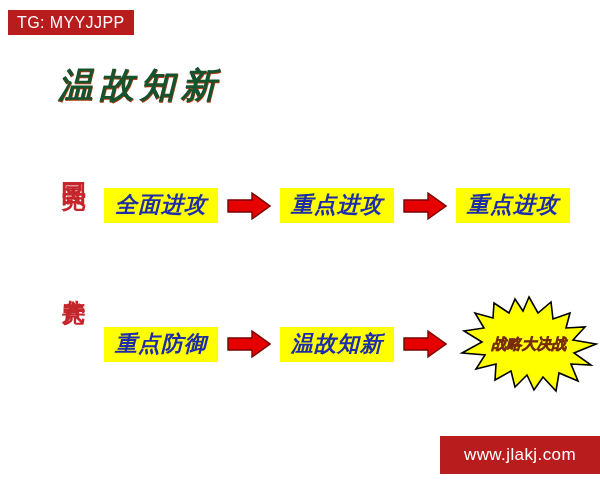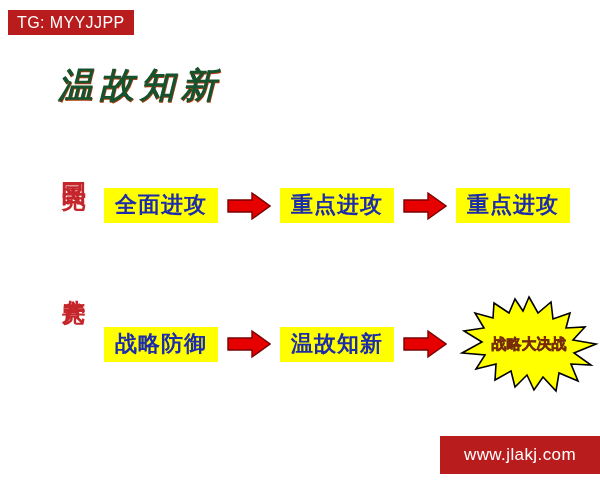--- a/index.html
+++ b/index.html
@@ -84,20 +84,21 @@
     left: 62px;
     top: 281px;
     font-size: 23px;
   }
 
   
   .row {
     position: absolute;
     display: flex;
     align-items: center;
+    font-style: italic;
   }
   #row-kmt { left: 104px; top: 188px; }
   #row-cpc { left: 104px; top: 295px; }
 
   .chip {
     background: #ffff00;
     color: #1d2ca8;
     font-family: "DejaVu Sans", "Liberation Sans", sans-serif;
     font-weight: 700;
     font-size: 22px;
@@ -171,21 +172,21 @@
       <polygon points="1,9 25,9 25,2 43,15 25,28 25,21 1,21" fill="#e60000" stroke="#7a0000" stroke-width="1.4" stroke-linejoin="miter"></polygon>
     </svg>
 
     <div class="chip">重点进攻</div>
   </div>
 
   <div class="side-label" id="side-label-cpc">共产党</div>
 
   <div class="row" id="row-cpc">
 
-    <div class="chip">战略防御</div>
+    <div class="chip">重点防御</div>
 
     <svg class="arrow" viewBox="0 0 44 30">
       <polygon points="1,9 25,9 25,2 43,15 25,28 25,21 1,21" fill="#e60000" stroke="#7a0000" stroke-width="1.4" stroke-linejoin="miter"></polygon>
     </svg>
 
     <div class="chip">温故知新</div>
 
     <svg class="arrow" viewBox="0 0 44 30">
       <polygon points="1,9 25,9 25,2 43,15 25,28 25,21 1,21" fill="#e60000" stroke="#7a0000" stroke-width="1.4" stroke-linejoin="miter"></polygon>
     </svg>

